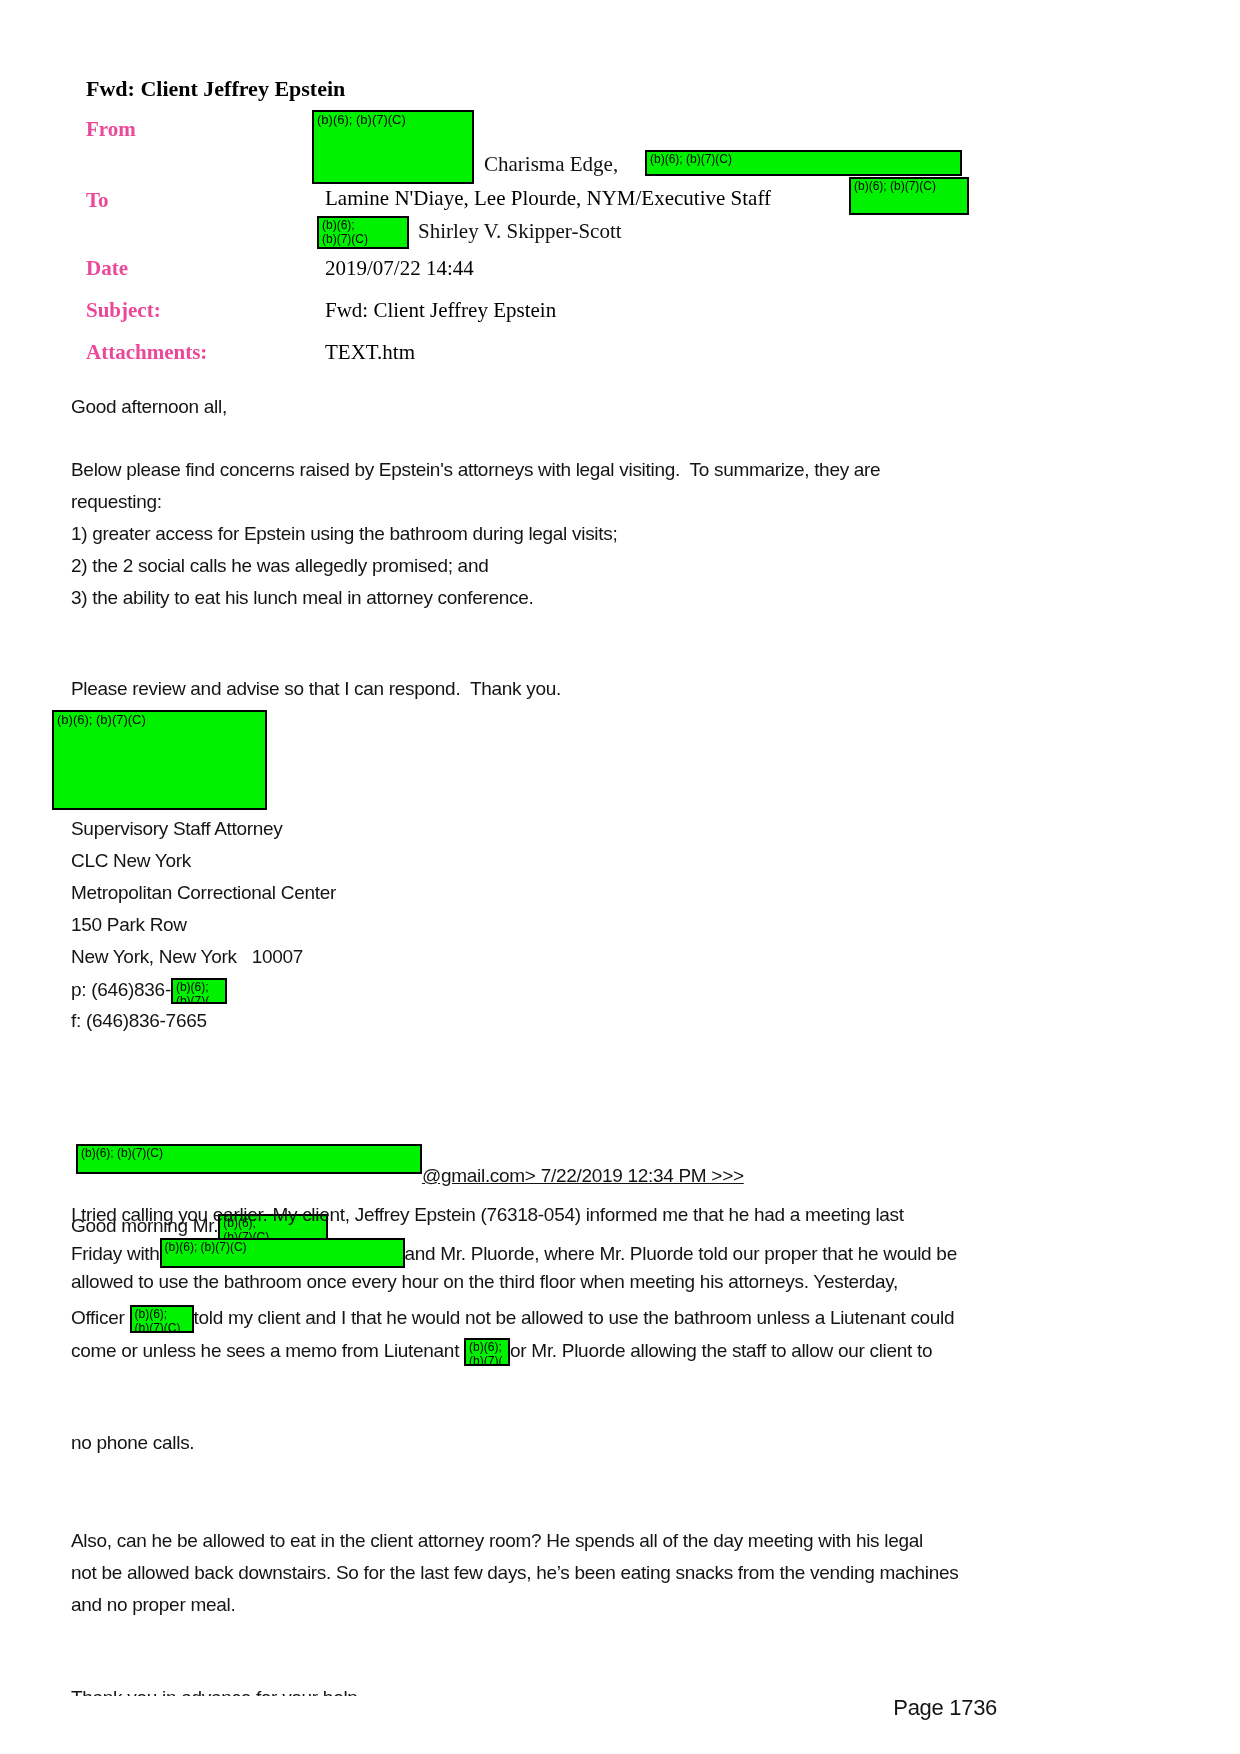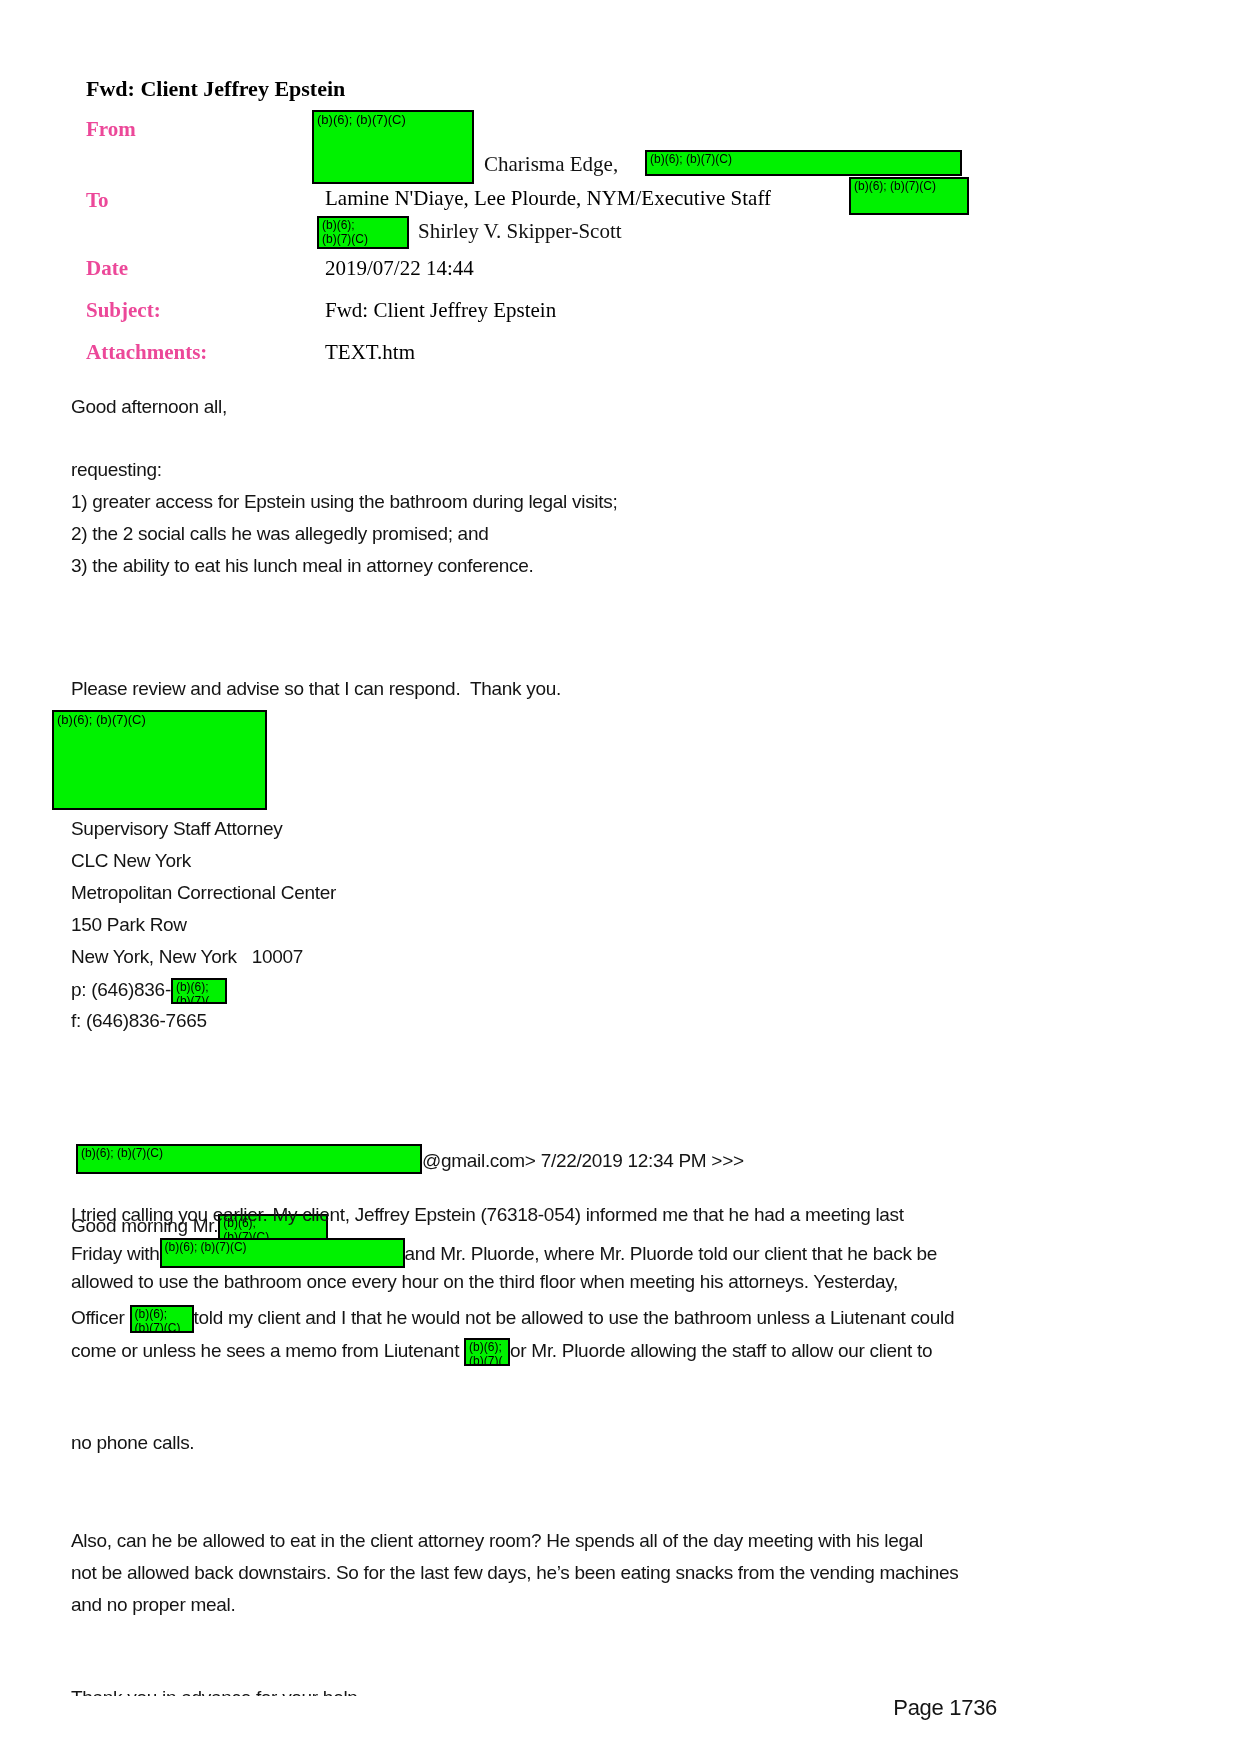--- a/index.html
+++ b/index.html
@@ -46,21 +46,21 @@
   #r-lieutenant{ width:46px;  height:28px; vertical-align:-9px;  }
   
   .bline { position:relative; white-space:pre; font-size:19px; letter-spacing:-0.3px; color:#141414; }
   #greeting   { left:71px; top:396px; }
   #para-summary { left:71px; top:459px; }
   #para-summary .bline { height:32px; }
   #line-request { left:71px; top:656px; }
   #sig-block  { left:71px; top:818px; }
   #sig-block .bline { height:32px; }
   #q-emailline{ left:76px; top:1100px; white-space:pre; }
-  #q-emailline .txt { position:relative; top:2px; }
+  #q-emailline .txt { position:relative; top:17px;text-decoration:underline; }
   #q-greeting { left:71px; top:1140px; }
   #q-para1    { left:71px; top:1204px; }
   #q-para1 .bline { height:33.6px; }
   #q-para2    { left:71px; top:1432px; }
   #q-para2 .bline { height:33px; }
   #q-para3    { left:71px; top:1530px; }
   #q-para3 .bline { height:32px; }
   #trunc-line { left:71px; top:1687px; height:9px; width:620px; overflow:hidden; }
   #page-num   { right:147px; top:1695px; font-size:22px; letter-spacing:-0.3px; color:#141414; }
 </style>
@@ -96,20 +96,21 @@
 
   <div class="abs hlabel" id="lbl-subject">Subject:</div>
   <div class="abs hval" id="val-subject">Fwd: Client Jeffrey Epstein</div>
 
   <div class="abs hlabel" id="lbl-attach">Attachments:</div>
   <div class="abs hval" id="val-attach">TEXT.htm</div>
 
   <div class="abs bline" id="greeting">Good afternoon all,</div>
 
   <div class="abs" id="para-summary">
+    <div class="bline">Below please find concerns raised by Epstein's attorneys with legal visiting.  To summarize, they are</div>
     <div class="bline">requesting:</div>
     <div class="bline">1) greater access for Epstein using the bathroom during legal visits;</div>
     <div class="bline">2) the 2 social calls he was allegedly promised; and</div>
     <div class="bline">3) the ability to eat his lunch meal in attorney conference.</div>
   </div>
 
   <div class="abs bline" id="line-request">Please review and advise so that I can respond.  Thank you.</div>
 
   <div class="abs redact" id="r-signature">
     <span class="rlabel big">(b)(6); (b)(7)(C)</span>
@@ -124,21 +125,21 @@
     <div class="bline"><span>p: (646)836-</span><span class="iredact" id="r-phone"><span class="rlabel">(b)(6);</span><span class="rlabel">(b)(7)(</span></span></div>
     <div class="bline">f: (646)836-7665</div>
   </div>
 
   <div class="abs bline" id="q-emailline"><span class="iredact" id="r-email"><span class="rlabel">(b)(6); (b)(7)(C)</span></span><span class="txt">@gmail.com&gt; 7/22/2019 12:34 PM &gt;&gt;&gt;</span></div>
 
   <div class="abs bline" id="q-greeting"><span>Good morning Mr.</span><span class="iredact" id="r-greeting"><span class="rlabel">(b)(6);</span><span class="rlabel">(b)(7)(C)</span></span></div>
 
   <div class="abs" id="q-para1">
     <div class="bline">I tried calling you earlier. My client, Jeffrey Epstein (76318-054) informed me that he had a meeting last</div>
-    <div class="bline"><span>Friday with</span><span class="iredact" id="r-friday"><span class="rlabel">(b)(6); (b)(7)(C)</span></span><span>and Mr. Pluorde, where Mr. Pluorde told our client that he back be</span></div>
+    <div class="bline"><span>Friday with</span><span class="iredact" id="r-friday"><span class="rlabel">(b)(6); (b)(7)(C)</span></span><span>and Mr. Pluorde, where Mr. Pluorde told our proper that he would be</span></div>
     <div class="bline">allowed to use the bathroom once every hour on the third floor when meeting his attorneys. Yesterday,</div>
     <div class="bline"><span>Officer </span><span class="iredact" id="r-officer"><span class="rlabel">(b)(6);</span><span class="rlabel">(b)(7)(C)</span></span><span>told my client and I that he would not be allowed to use the bathroom unless a Liutenant could</span></div>
     <div class="bline"><span>come or unless he sees a memo from Liutenant </span><span class="iredact" id="r-lieutenant"><span class="rlabel">(b)(6);</span><span class="rlabel">(b)(7)(</span></span><span>or Mr. Pluorde allowing the staff to allow our client to</span></div>
   </div>
 
   <div class="abs" id="q-para2">
     <div class="bline">no phone calls.</div>
   </div>
 
   <div class="abs" id="q-para3">

